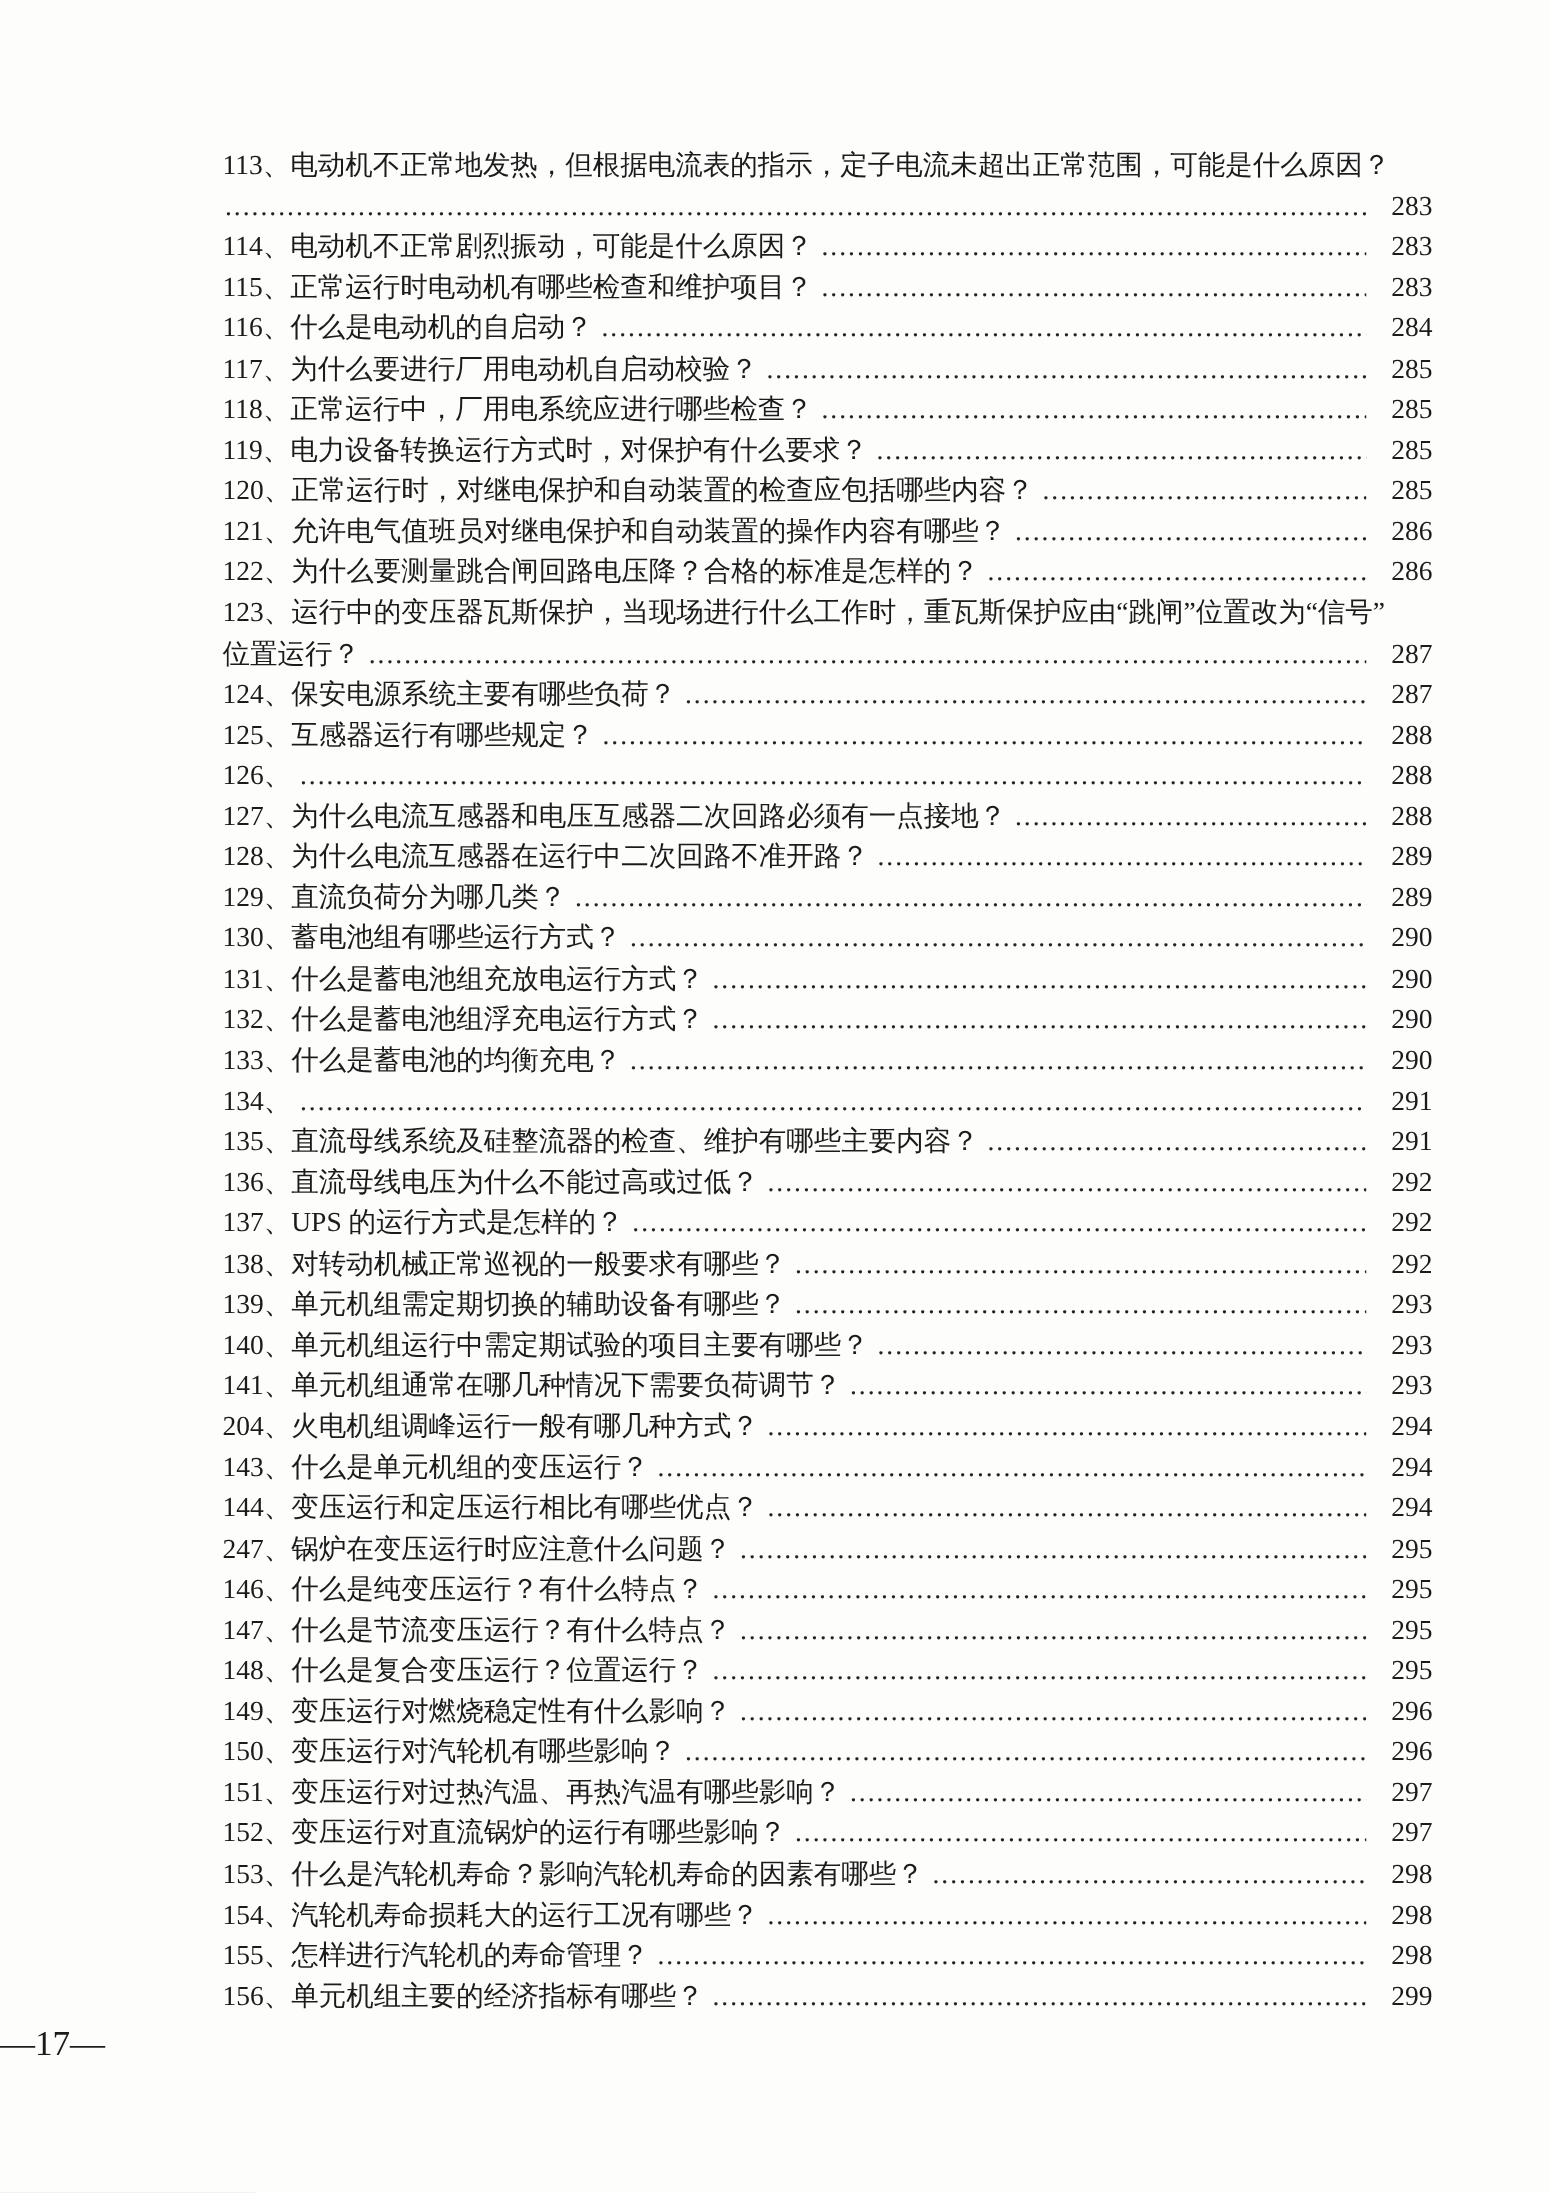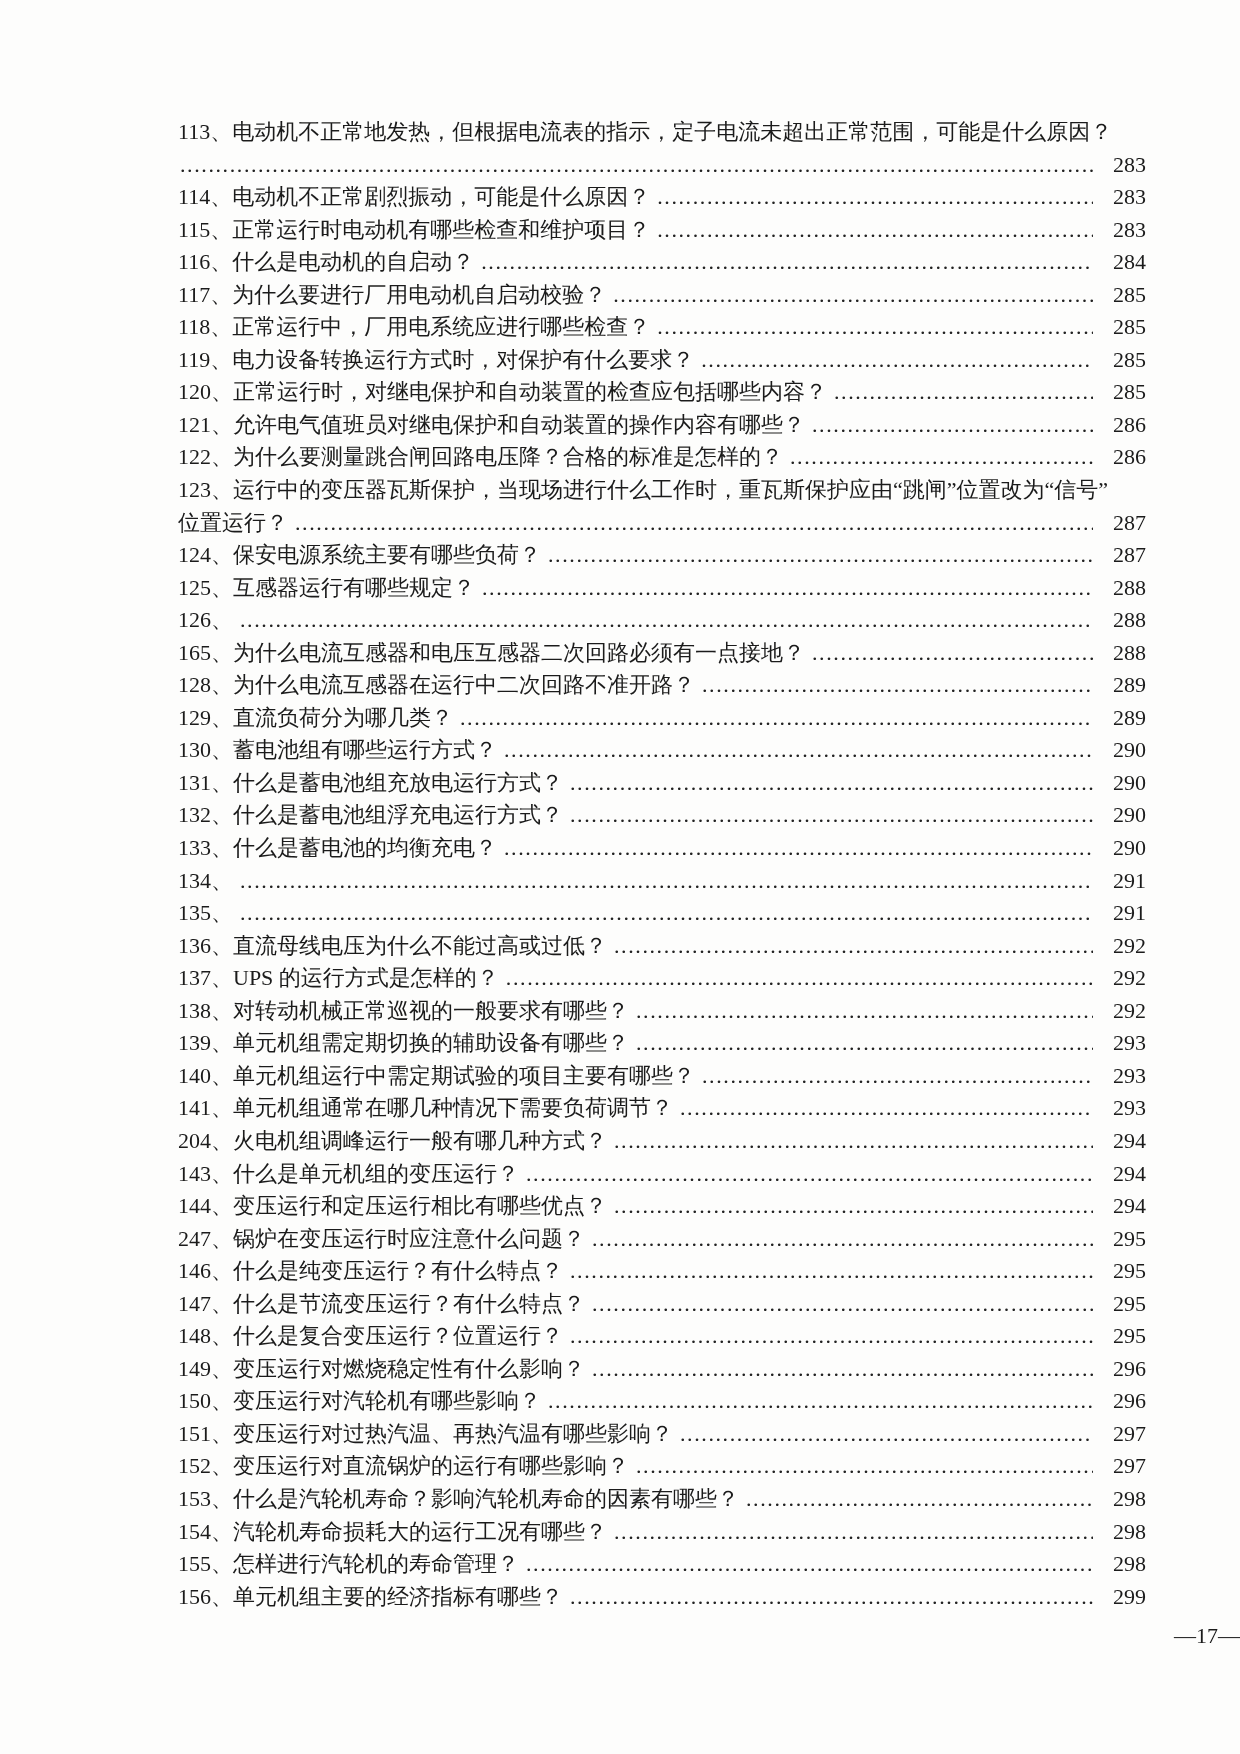--- a/index.html
+++ b/index.html
@@ -38,22 +38,22 @@
     content:"........................................................................................................................................................................................................................................................";
     font-size:22px;
     letter-spacing:1.6px;
     color:#222;
   }
   .pg { flex:0 0 auto; margin-left:20px; }
   .footer {
     position:absolute;
     top:1620px; left:0;
     width:100%;
-    text-align:right;
-    font-size:22px;
+    text-align:left;
+    font-size:28px;
     line-height:32px;
     color:#1b1b1b;
   }
 </style>
 </head>
 <body>
 
 <div class="doc-page">
   <div class="toc" id="toc">
       <div class="row">
@@ -138,21 +138,21 @@
         <span class="txt">互感器运行有哪些规定？</span>
         <span class="leader"></span>
         <span class="pg">288</span>
       </div>
       <div class="row">
         <span class="label">126、</span>
         <span class="leader"></span>
         <span class="pg">288</span>
       </div>
       <div class="row">
-        <span class="label">165、</span>
+        <span class="label">127、</span>
         <span class="txt">为什么电流互感器和电压互感器二次回路必须有一点接地？</span>
         <span class="leader"></span>
         <span class="pg">288</span>
       </div>
       <div class="row">
         <span class="label">128、</span>
         <span class="txt">为什么电流互感器在运行中二次回路不准开路？</span>
         <span class="leader"></span>
         <span class="pg">289</span>
       </div>
@@ -186,20 +186,21 @@
         <span class="leader"></span>
         <span class="pg">290</span>
       </div>
       <div class="row">
         <span class="label">134、</span>
         <span class="leader"></span>
         <span class="pg">291</span>
       </div>
       <div class="row">
         <span class="label">135、</span>
+        <span class="txt">直流母线系统及硅整流器的检查、维护有哪些主要内容？</span>
         <span class="leader"></span>
         <span class="pg">291</span>
       </div>
       <div class="row">
         <span class="label">136、</span>
         <span class="txt">直流母线电压为什么不能过高或过低？</span>
         <span class="leader"></span>
         <span class="pg">292</span>
       </div>
       <div class="row">

